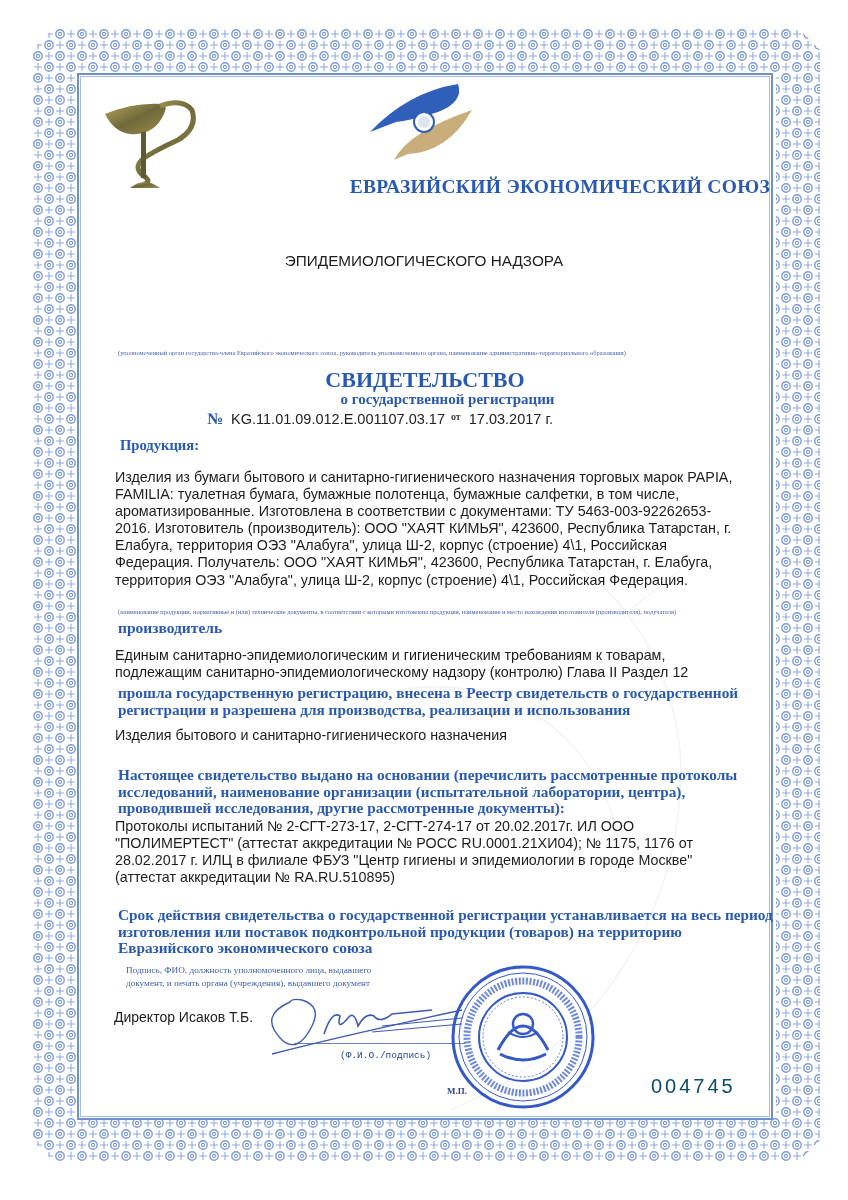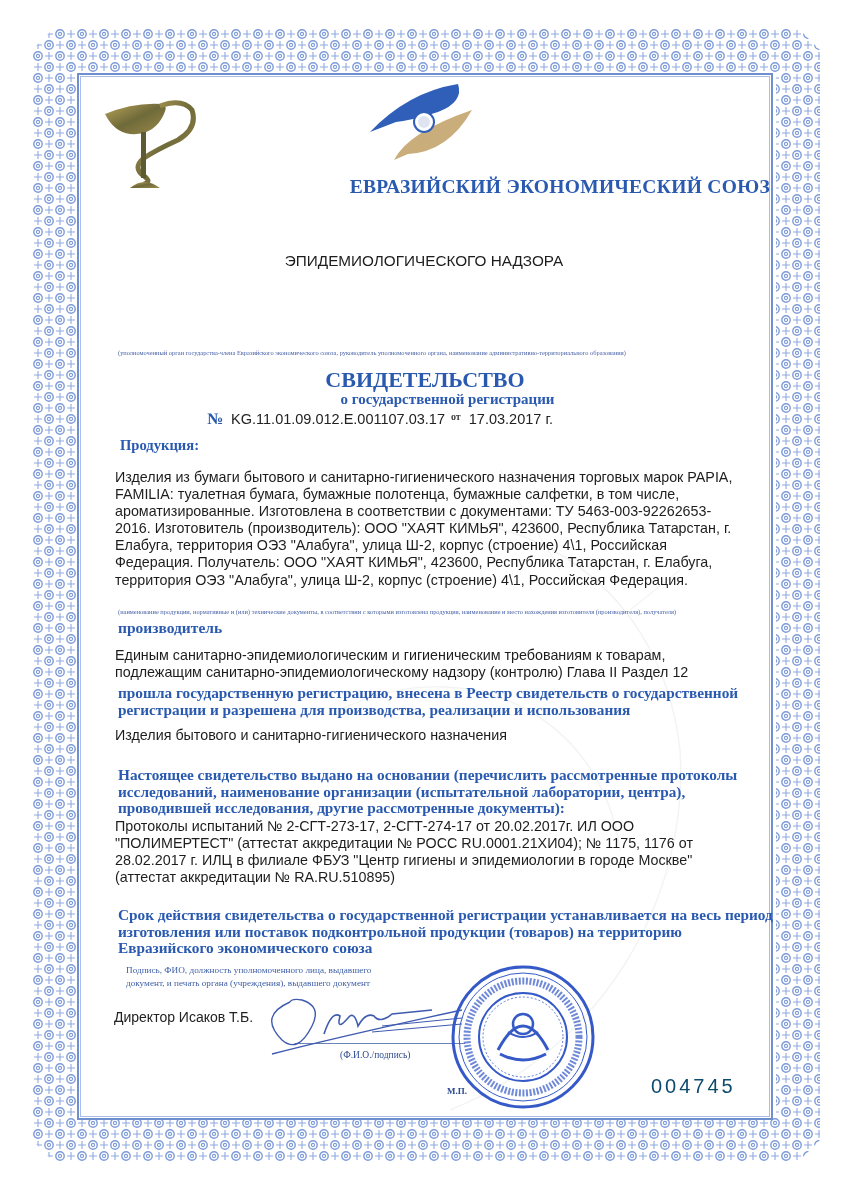--- a/index.html
+++ b/index.html
@@ -40,21 +40,21 @@
   .reg-text { left:115px; top:719px; width:620px; }
 
   .basis-label { left:118px; top:767px; width:650px; font-size:15.3px; line-height:16.5px; }
   .basis-text { left:115px; top:810px; width:620px; }
 
   .validity-label { left:118px; top:907px; width:660px; font-size:15.3px; line-height:16.5px; }
 
   .sig-note { left:118px; top:964px; font-family:"Liberation Serif", serif; font-size:9.2px; line-height:13px; color:#3e5ea6; width:260px;margin-left:8px; }
   .director { left:114px; top:1009px; font-size:14px; color:#222; }
   .sig-line { left:295px; top:1043px; width:170px; height:0; border-top:1px solid #6c83b8; }
-  .fio-note { left:340px; top:1050px; font-family:Liberation Serif, serif; font-size:9.5px; color:#2d4a8e; }
+  .fio-note { left:340px; top:1050px; font-family:Liberation Mono, monospace; font-size:9.5px; color:#2d4a8e; }
   .mp { left:447px; top:1086px; font-family:"Liberation Serif", serif; font-size:9px; font-weight:bold; color:#2d4a8e; }
   .serial { left:651px; top:1075px; font-size:20px; letter-spacing:3px; color:#0c4a6e; font-family:"Liberation Sans", sans-serif; }
 
   .watermark { left:300px; top:450px; width:420px; height:700px; opacity:0.12; }
 </style>
 </head>
 <body>
 
 <svg class="ornament" viewBox="0 0 788 1134" preserveAspectRatio="none">
   <defs>

